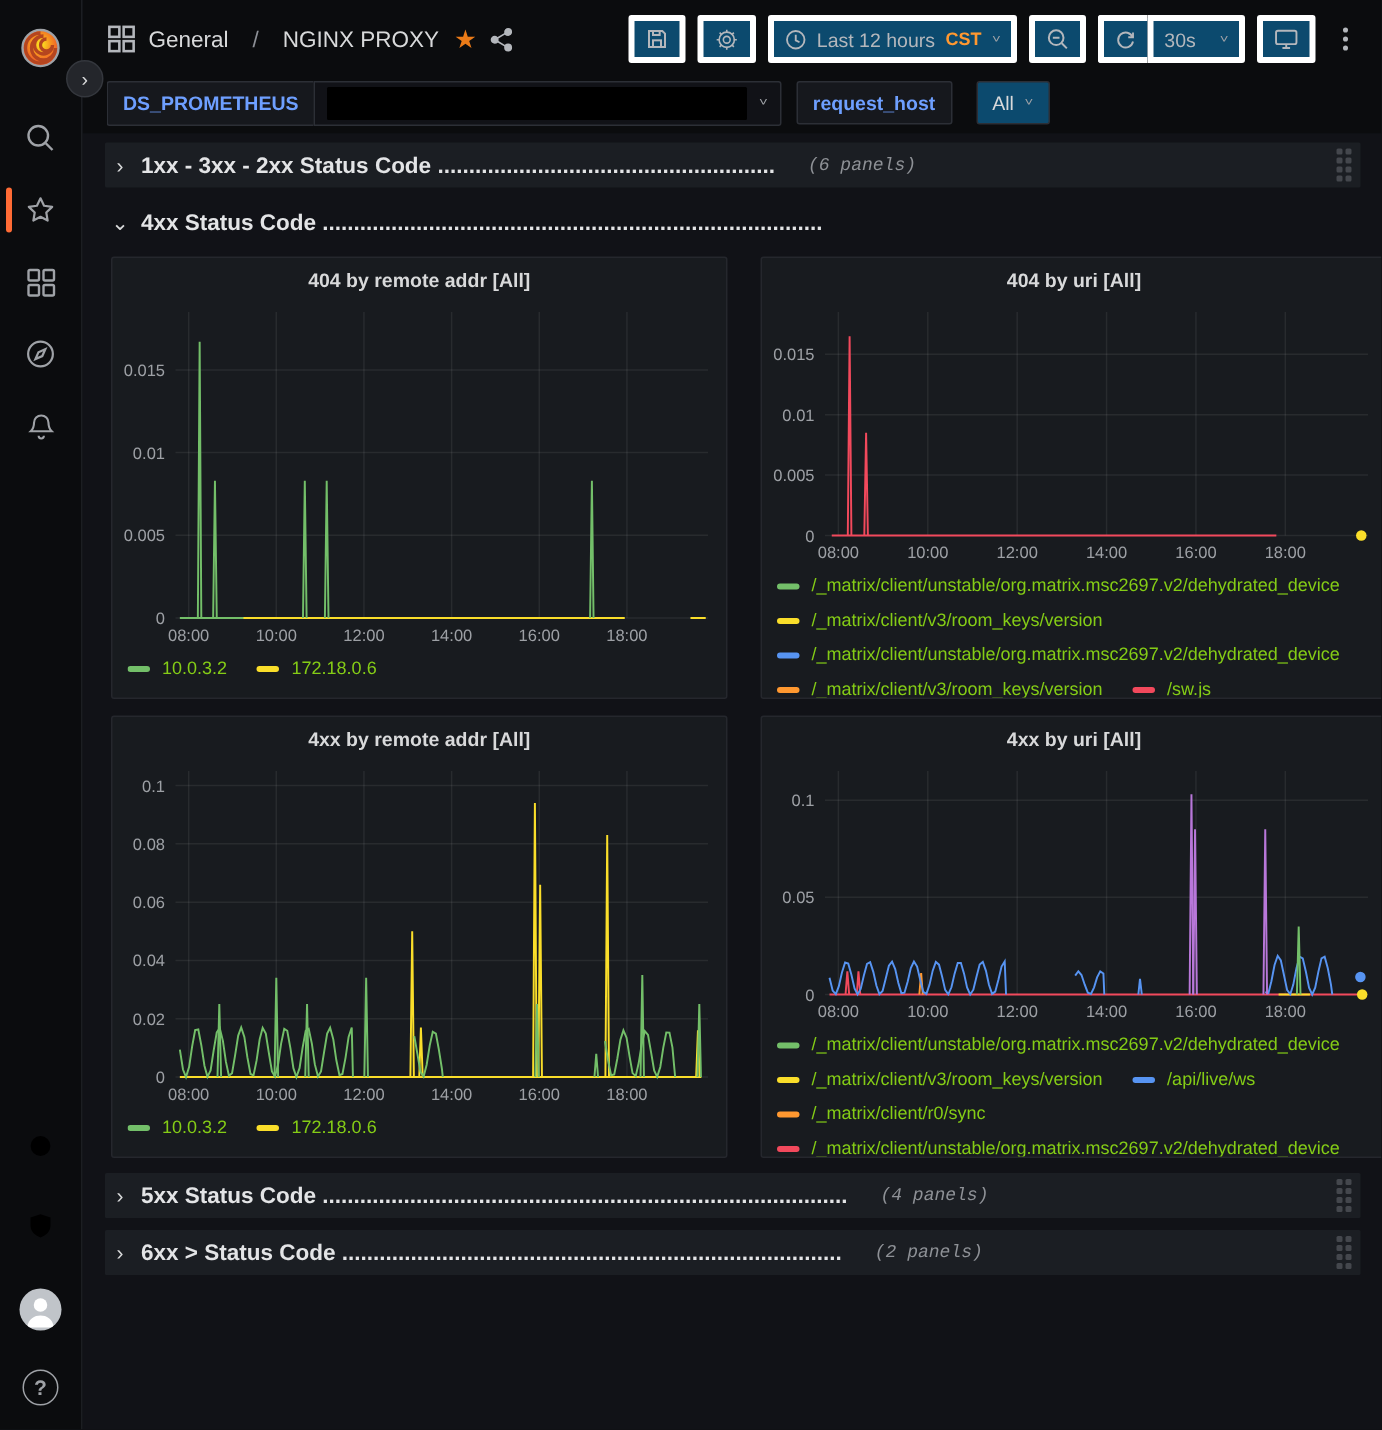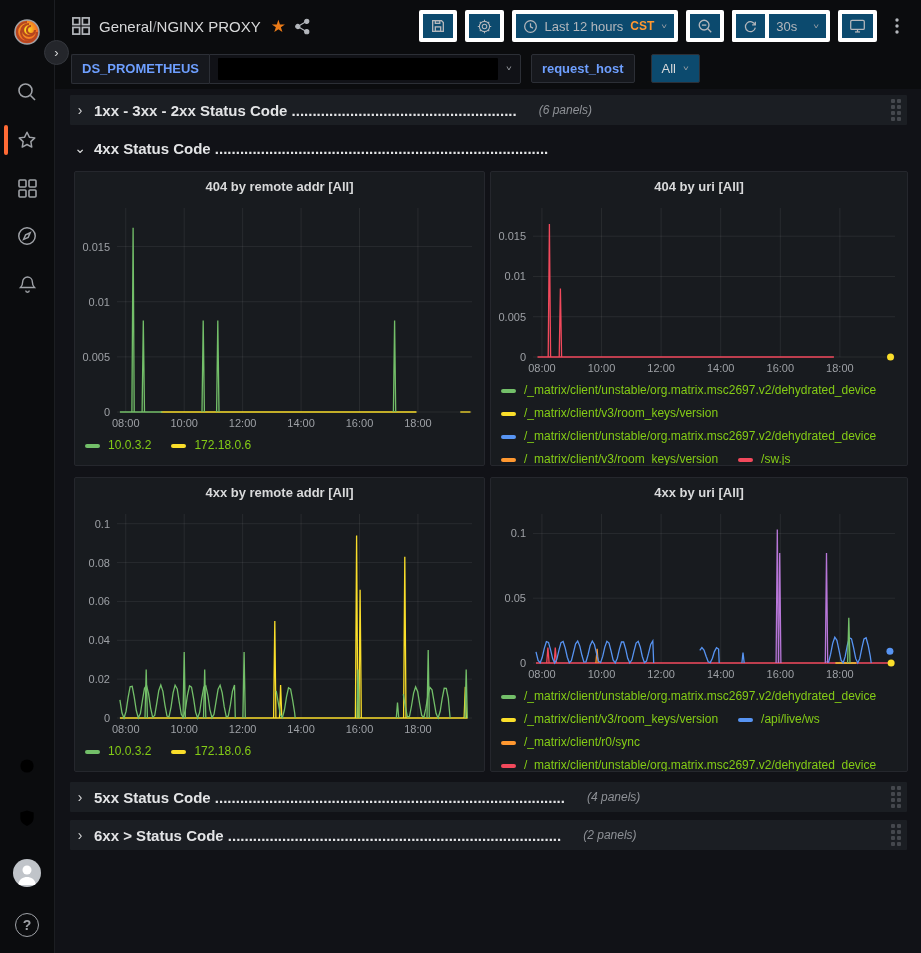--- a/index.html
+++ b/index.html
@@ -20,21 +20,21 @@
     display:flex; align-items:center; justify-content:center; font-size:14px; font-weight:bold; }
   .expand-bubble { position:absolute; left:44px; top:40px; width:25px; height:25px; border-radius:50%;
     background:#24262b; border:1px solid #34373d; color:#d8d9da; display:flex; align-items:center; justify-content:center;
     font-size:13px; z-index:50; cursor:pointer; }
 
   
   .main { flex:1; display:flex; flex-direction:column; min-width:0; }
 
   
   .topbar { height:52px; background:#0b0c0e; display:flex; align-items:center; padding:0 12px 0 16px; gap:8px; }
-  .crumbs { display:flex; align-items:center; gap:0; font-size:15px; }
+  .crumbs { display:flex; align-items:center; gap:16px; font-size:15px; }
   .crumb { color:#d8d9da; cursor:pointer; }
   .crumb-sep { color:#8d9096; }
   .star-filled { color:#eb7b18; font-size:17px; cursor:pointer; margin-left:2px; }
   .top-actions { margin-left:auto; display:flex; align-items:center; gap:8px; }
   .tbtn { height:32px; min-width:32px; background:#0c4a6e; border:4px solid #ffffff; border-radius:2px;
     display:flex; align-items:center; justify-content:center; padding:0 7px; gap:7px; cursor:pointer; color:#b4b7bc; font-size:13px; }
   .tbtn svg { stroke:#b4b7bc; fill:none; stroke-width:1.5; }
   .tz { color:#ff9830; font-weight:bold; font-size:12px; }
   .grouped { display:flex; }
   .grouped .tbtn:first-child { border-right:none; border-radius:2px 0 0 2px; }
@@ -52,25 +52,25 @@
   .var-pill { background:#0c4a6e; border:1px solid #2c2f36; border-radius:2px; color:#d8d9da; font-size:13px;
     padding:6px 10px; display:flex; gap:7px; align-items:center; cursor:pointer; }
   .chev { font-size:10px; color:#9fa2a7; transform:scaleY(0.8); }
 
   
   .canvas { flex:1; overflow:hidden; padding:6px 14px 0 15px; background:#111217; }
   .rowhdr { height:30px; display:flex; align-items:center; gap:8px; padding:0 6px 0 4px; cursor:pointer; margin-bottom:8px; }
   .rowhdr.collapsed { background:#1b1e23; border-radius:1px; }
   .row-chev { color:#d8d9da; font-size:14px; width:12px; text-align:center; }
   .row-title { font-size:15px; font-weight:bold; color:#e3e4e6; white-space:nowrap; overflow:hidden; }
-  .row-count { font-size:12px; font-style:italic; color:#8e9196; margin-left:14px; white-space:nowrap; }
+  .row-count { font-size:12px; font-style:italic; color:#8e9196; margin-left:14px; white-space:nowrap;font-family:Liberation Mono, monospace; }
   .row-drag { margin-left:auto; display:grid; grid-template-columns:repeat(2,4px); grid-auto-rows:4px; gap:2px; cursor:grab; }
   .row-drag i { background:#44474d; border-radius:1px; }
 
-  .panels-grid { display:grid; grid-template-columns:411px 418px; gap:11px 5px; margin:4px 0 10px 4px; }
+  .panels-grid { display:grid; grid-template-columns:411px 418px; gap:11px 22px; margin:4px 0 10px 4px; }
   .panel { height:295px; background:#181b1f; border:1px solid #25272d; border-radius:2px; display:flex; flex-direction:column; }
   .panel-title { height:28px; display:flex; align-items:center; justify-content:center; font-size:13px; font-weight:bold;
     color:#d8d9da; cursor:pointer; flex:0 0 28px; }
   .plot { flex:1; min-height:0; cursor:crosshair; }
   .legend { padding:2px 10px 8px; font-size:12px; color:#84cc16; }
   .legend-clip { height:88px; overflow:hidden; flex:0 0 88px; }
   .legend-row { display:flex; gap:20px; line-height:23px; white-space:nowrap; overflow:hidden; }
   .legend-item { display:inline-flex; align-items:center; gap:8px; cursor:pointer; }
   .swatch { width:15px; height:4px; border-radius:2px; display:inline-block; flex:0 0 15px; }
 

